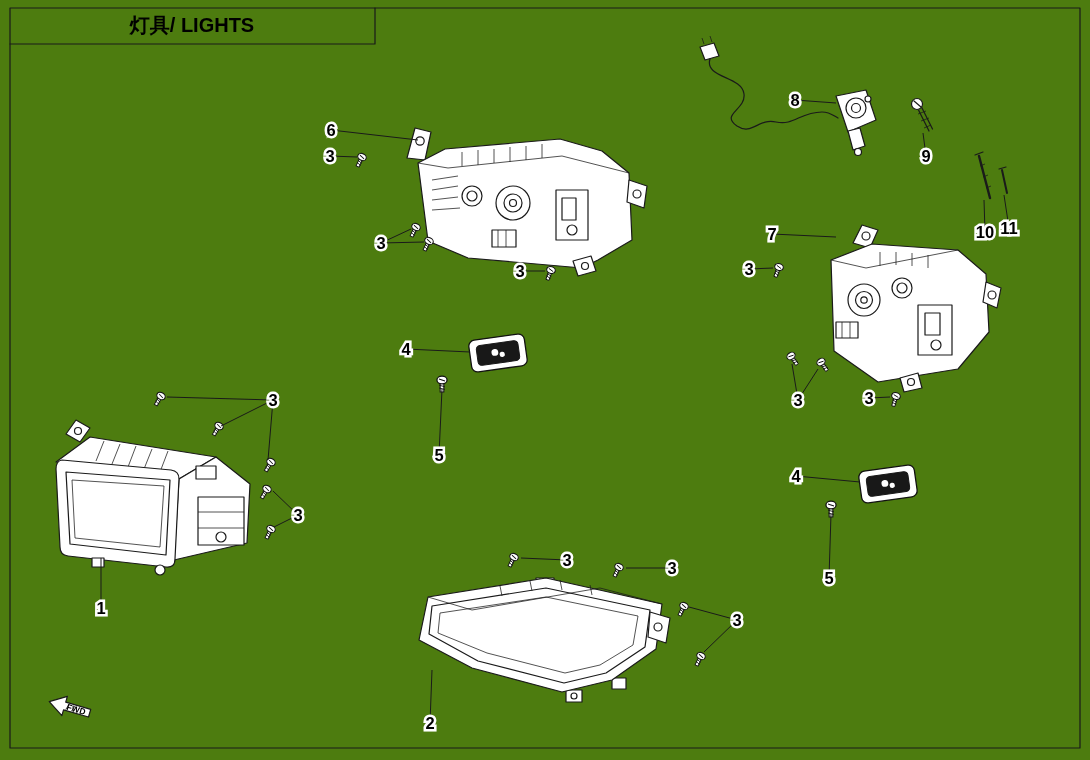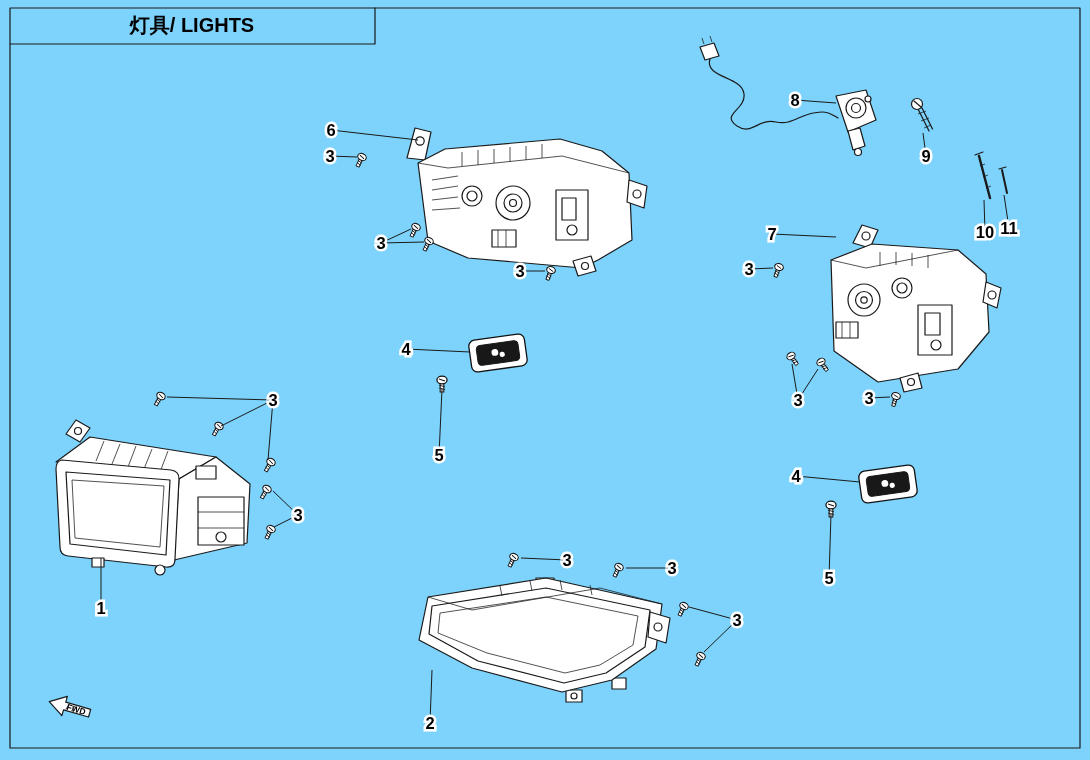--- a/index.html
+++ b/index.html
@@ -1,16 +1,16 @@
 <!DOCTYPE html>
 <html><head>
 <meta charset="utf-8">
 <style>
   html,body{margin:0;padding:0;background:#fff;}
-  .page{position:relative;width:1090px;height:760px;background:#7dd3fc;overflow:hidden;
+  .page{position:relative;width:1090px;height:760px;background:#4d7c0f;overflow:hidden;
         font-family:"Liberation Sans",sans-serif;}
   svg{display:block;}
   .outline{fill:none;stroke:#1a1a1a;stroke-width:1.2;stroke-linejoin:round;stroke-linecap:round;}
   .thin{stroke:#1a1a1a;stroke-width:0.75;fill:none;}
   .fillw{fill:#ffffff;stroke:#1a1a1a;stroke-width:1.2;stroke-linejoin:round;}
   .leader{stroke:#1a1a1a;stroke-width:1;}
   .callout{font:bold 16.5px "Liberation Sans",sans-serif;fill:#000;text-anchor:middle;
            dominant-baseline:central;paint-order:stroke;stroke:#fff;stroke-width:5px;}
   .title-text{font:bold 20px "Liberation Sans",sans-serif;fill:#000;text-anchor:middle;}
   .fwd-text{font:bold 8.5px "Liberation Sans",sans-serif;fill:#000;}

